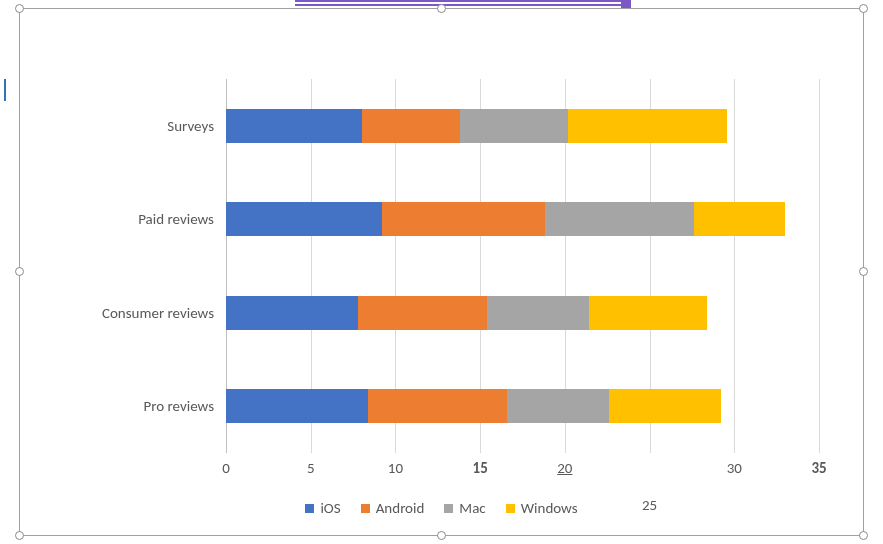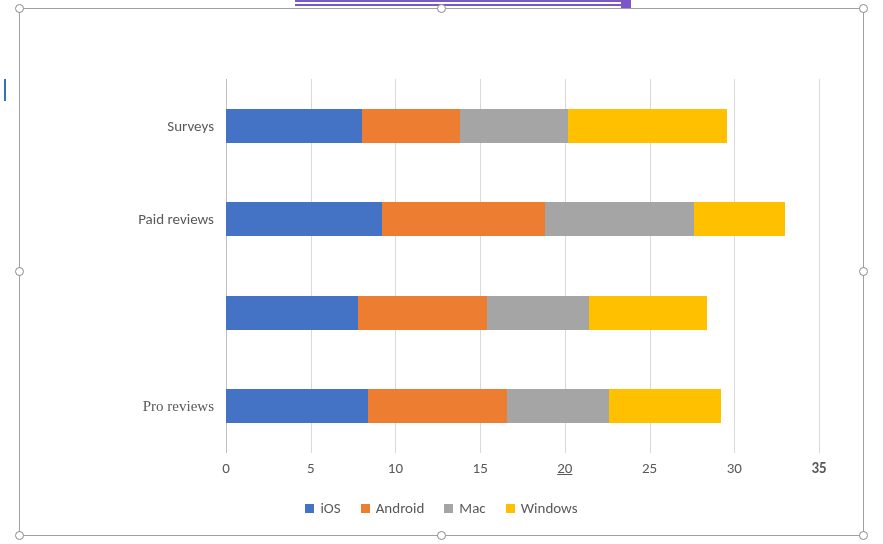--- a/index.html
+++ b/index.html
@@ -183,21 +183,22 @@
   <div class="handle ml"></div>
   <div class="handle mr"></div>
   <div class="handle bl"></div>
   <div class="handle bm"></div>
   <div class="handle br"></div>
 
   <div class="chart-inner">
 
     <div class="plot-area">
       <div class="y-labels" id="y-labels">
-          <div class="y-label" style="top: 87.5%; font-family: Liberation Serif, serif;">Pro reviews</div>
+          <div class="y-label" style="top: 87.5%;">Pro reviews</div>
+          <div class="y-label" style="top: 62.5%;">Consumer reviews</div>
           <div class="y-label" style="top: 37.5%;">Paid reviews</div>
           <div class="y-label" style="top: 12.5%;">Surveys</div>
         </div>
       <div class="bars-region" id="bars-region">
         <div class="axis-line"></div>
       <div class="gridline" style="left: 14.2857%;"></div>
           <div class="gridline" style="left: 28.5714%;"></div>
           <div class="gridline" style="left: 42.8571%;"></div>
           <div class="gridline" style="left: 57.1429%;"></div>
           <div class="gridline" style="left: 71.4286%;"></div>
@@ -225,23 +226,23 @@
             <div class="seg" title="iOS: 8" style="width: 22.8571%; background: rgb(68, 114, 196);"></div>
             <div class="seg" title="Android: 5.8" style="width: 16.5714%; background: rgb(237, 125, 49);"></div>
             <div class="seg" title="Mac: 6.4" style="width: 18.2857%; background: rgb(165, 165, 165);"></div>
             <div class="seg" title="Windows: 9.4" style="width: 26.8571%; background: rgb(255, 192, 0);"></div>
           </div>
         </div>
       <div class="x-labels" id="x-labels">
           <div class="x-label" style="left: 0%;">0</div>
           <div class="x-label" style="left: 14.2857%;">5</div>
           <div class="x-label" style="left: 28.5714%; text-align: right;">10</div>
-          <div class="x-label" style="left: 42.8571%;">15</div>
+          <div class="x-label" style="left: 42.8571%; font-weight: bold;">15</div>
           <div class="x-label" style="left: 57.1429%; text-decoration: underline;">20</div>
-          <div class="x-label" style="left: 71.4286%;">25</div>
+          <div class="x-label" style="left: 71.4286%; margin-top: 37px;">25</div>
           <div class="x-label" style="left: 85.7143%;">30</div>
           <div class="x-label" style="left: 100%; font-weight: bold;">35</div>
         </div>
     </div>
 
     <div class="legend" id="legend">
         <div class="legend-item">
           <span class="swatch" style="background: rgb(68, 114, 196);"></span>
           <span>iOS</span>
         </div>

